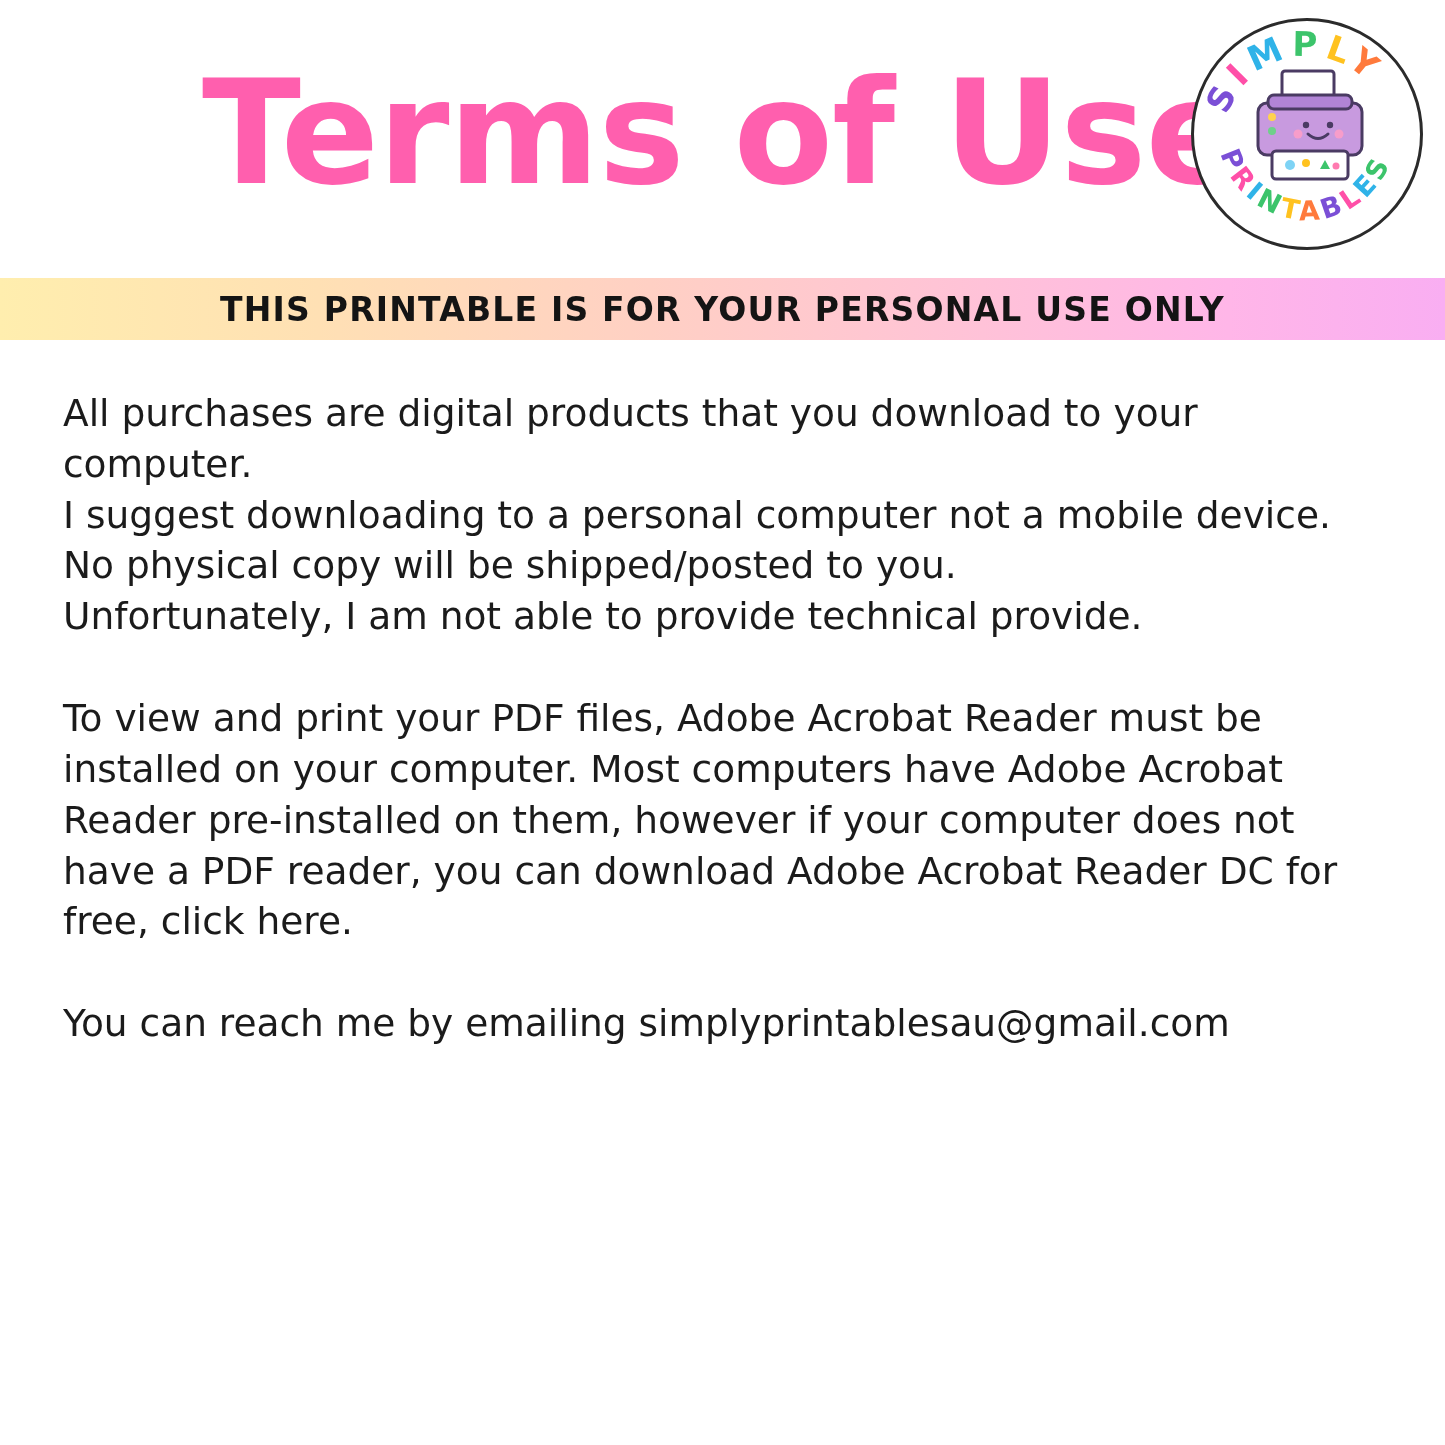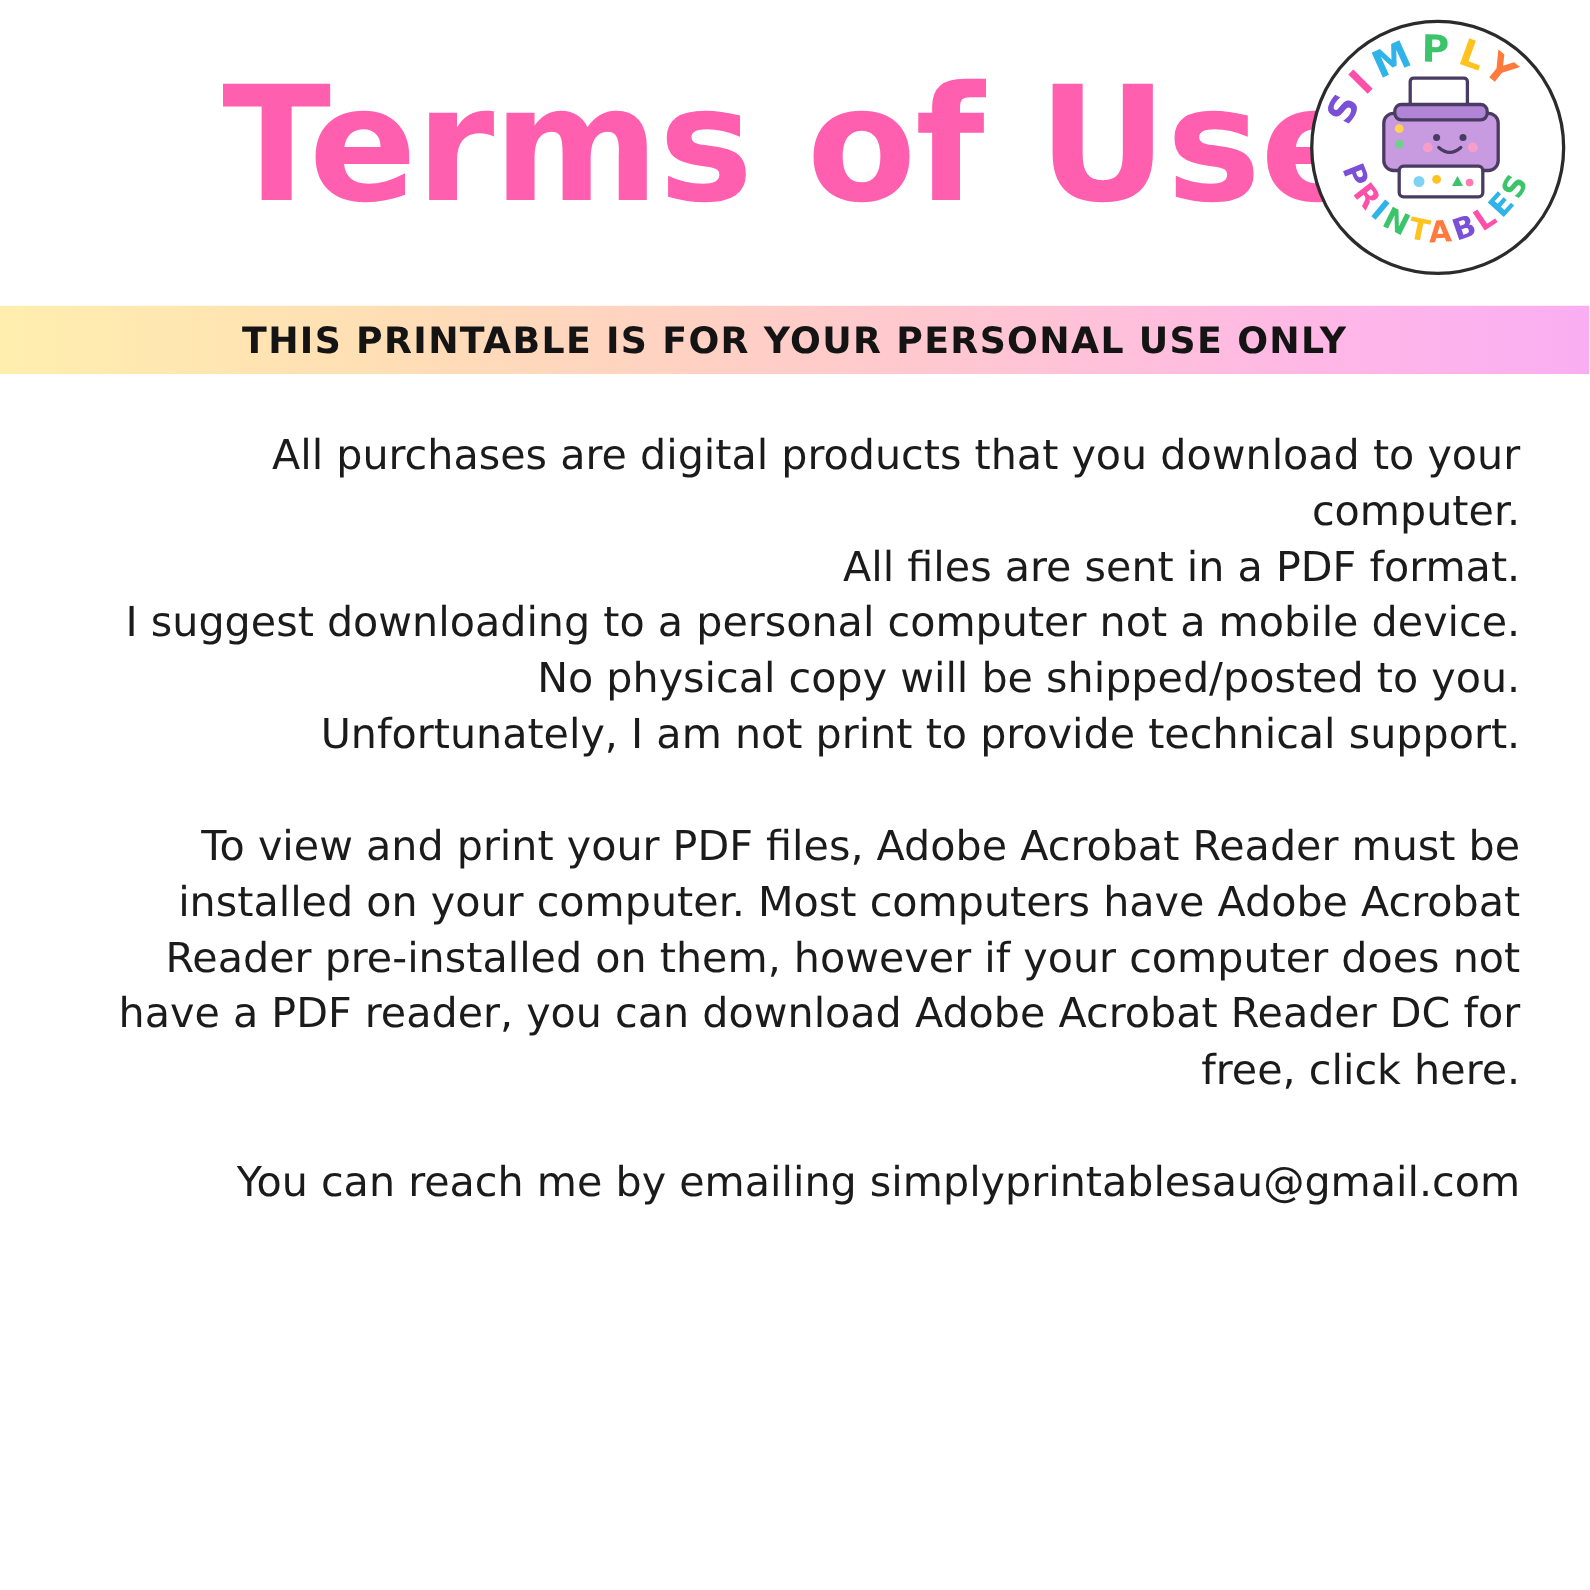--- a/index.html
+++ b/index.html
@@ -82,21 +82,21 @@
     padding: 48px 55px 0 55px;
     box-sizing: border-box;
     display: flex;
     flex-direction: column;
   }
   .para {
     font-family: "DejaVu Sans", sans-serif;
     font-size: 37.5px;
     line-height: 1.355;
     color: #1b1b1b;
-    text-align: right;
+    text-align: left;
     margin: 0 0 51px 0;
     padding: 0 8px;
   }
   .para:last-child { margin-bottom: 0; }
   .para .line { display: block; }
 </style>
 </head>
 <body>
 
 <div class="page">
@@ -151,24 +151,23 @@
     </div>
   </div>
 
   <div class="banner">
     <div class="banner-text">THIS PRINTABLE IS FOR YOUR PERSONAL USE ONLY</div>
   </div>
 
   <div class="body">
     <p class="para">
       <span class="line">All purchases are digital products that you download to your computer.</span>
-      <span class="line">All files are sent in a PDF format.</span>
       <span class="line">I suggest downloading to a personal computer not a mobile device.</span>
       <span class="line">No physical copy will be shipped/posted to you.</span>
-      <span class="line">Unfortunately, I am not print to provide technical support.</span>
+      <span class="line">Unfortunately, I am not able to provide technical provide.</span>
     </p>
 
     <p class="para">To view and print your PDF files, Adobe Acrobat Reader must be installed on your computer. Most computers have Adobe Acrobat Reader pre-installed on them, however if your computer does not have a PDF reader, you can download Adobe Acrobat Reader DC for free, click here.</p>
 
 
     <p class="para">
       <span class="line">You can reach me by emailing simplyprintablesau@gmail.com</span>
     </p>
   </div>
 

